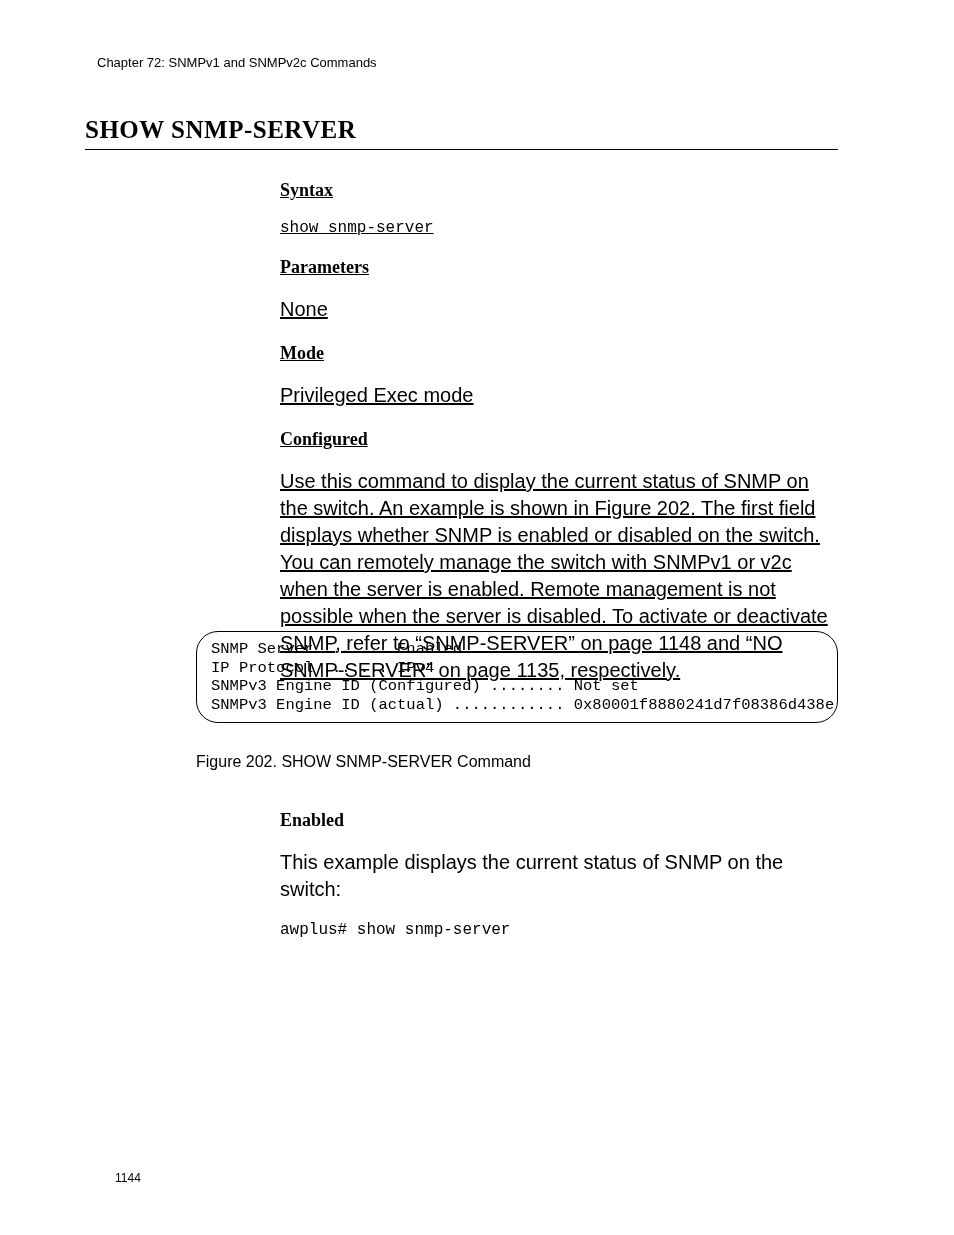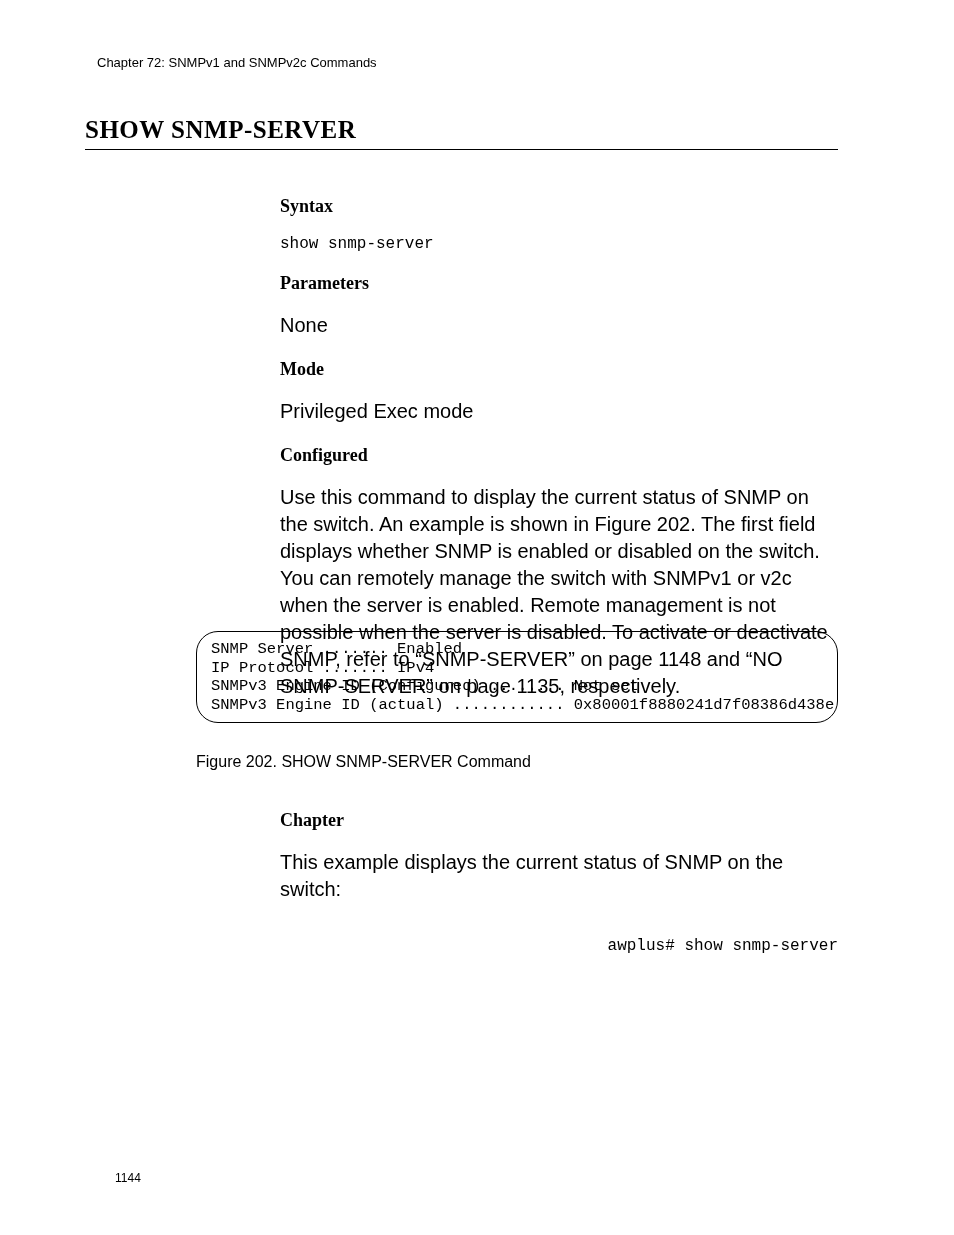--- a/index.html
+++ b/index.html
@@ -24,23 +24,24 @@
       right: 116px;
       font-family: "Times New Roman", Times, serif;
       font-size: 25px;
       font-weight: bold;
       letter-spacing: 0.5px;
       border-bottom: 1.5px solid #000;
       padding-bottom: 5px;
     }
     .content {
       position: absolute;
-      top: 196px;
+      top: 180px;
       left: 280px;
       right: 116px;
+      text-decoration: underline;
     }
     .section-heading {
       font-family: "Times New Roman", Times, serif;
       font-weight: bold;
       font-size: 18px;
       margin-bottom: 18px;
       margin-top: 20px;
     }
     .section-heading:first-child {
       margin-top: 0;
@@ -110,18 +111,18 @@
 
 <div class="figure-block">
   <div class="figure-box">SNMP Server ....... Enabled
 IP Protocol ....... IPv4
 SNMPv3 Engine ID (Configured) ........ Not set
 SNMPv3 Engine ID (actual) ............ 0x80001f8880241d7f08386d438e</div>
   <div class="figure-caption">Figure 202. SHOW SNMP-SERVER Command</div>
 </div>
 
 <div class="after-figure">
-  <div class="section-heading">Chapter</div>
+  <div class="section-heading">Enabled</div>
   <div class="body-text">This example displays the current status of SNMP on the switch:</div>
-  <div class="mono" style="margin-top:34px;text-align:right;">awplus# show snmp-server</div>
+  <div class="mono" style="margin-top:18px;">awplus# show snmp-server</div>
 </div>
 
 <div class="page-number">1144</div>
 
 </body></html>

